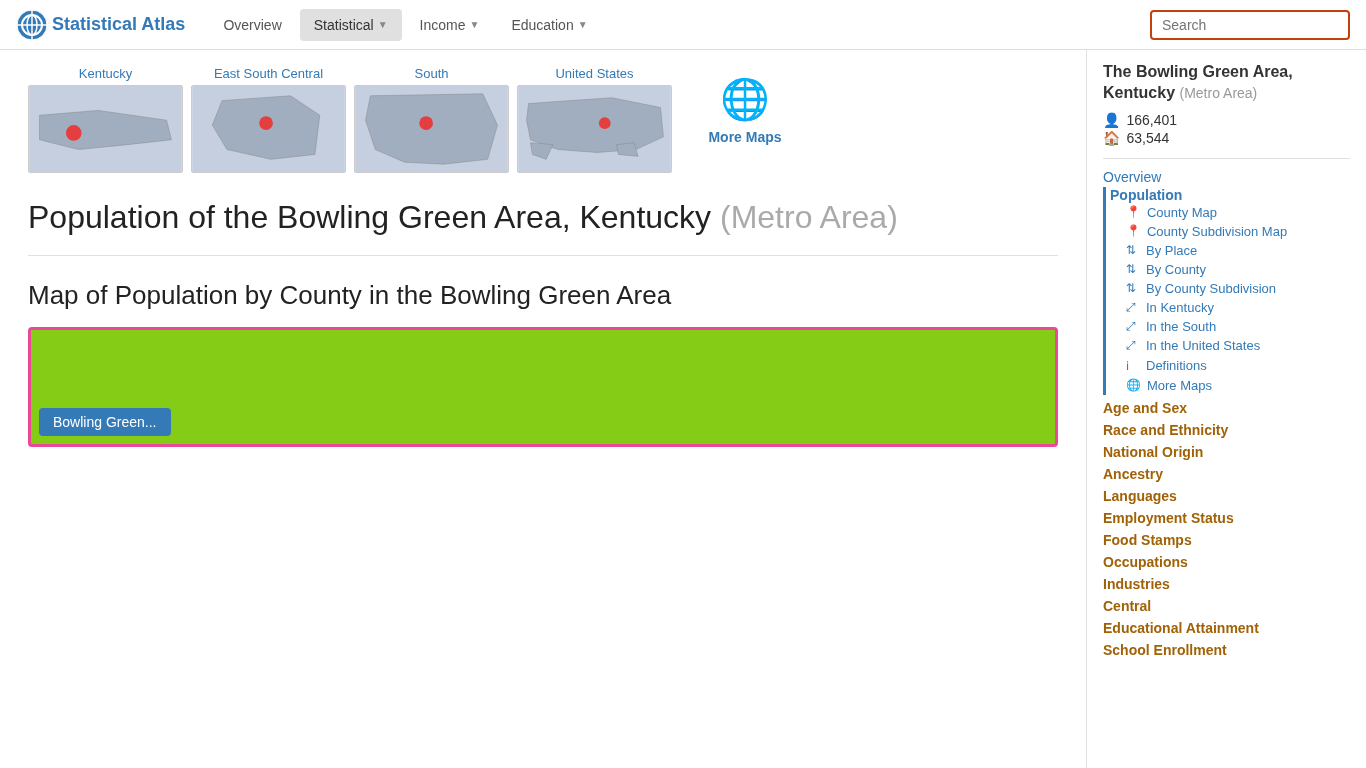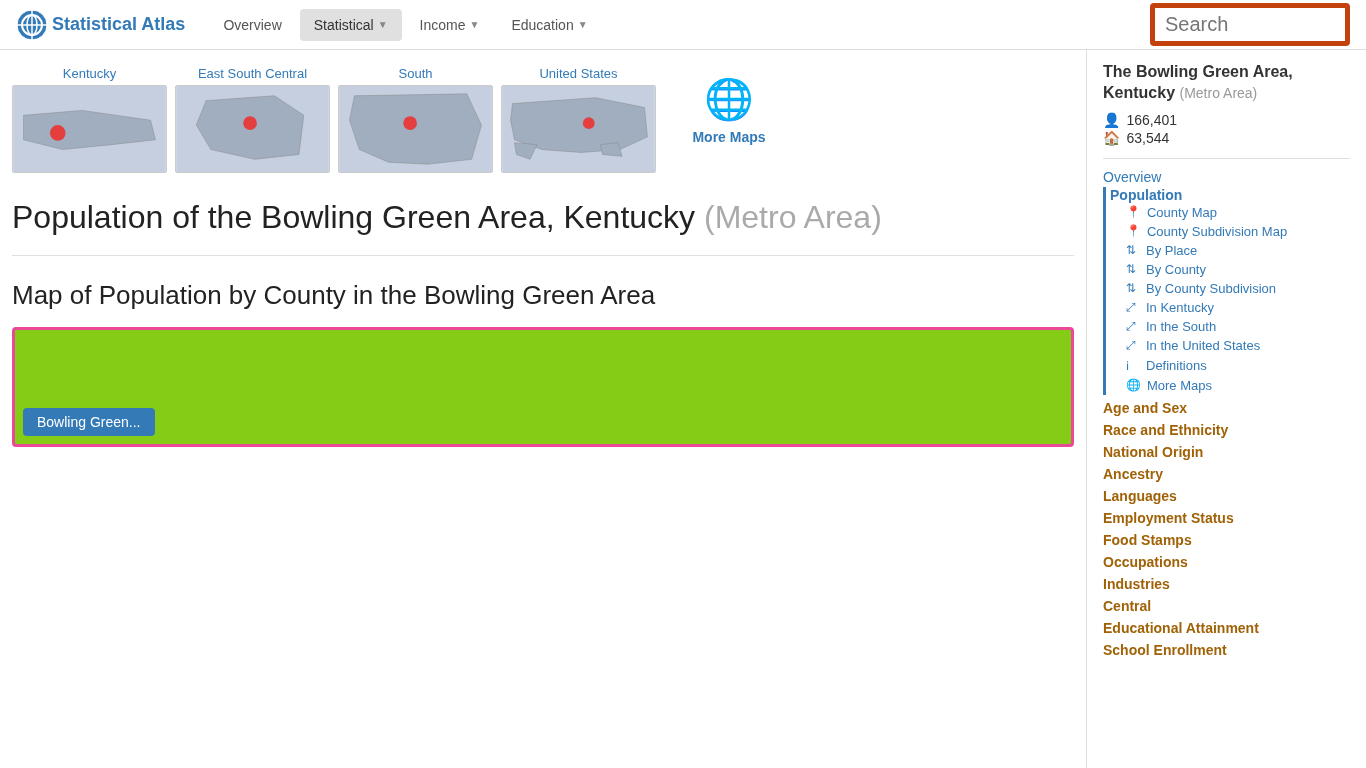--- a/index.html
+++ b/index.html
@@ -53,39 +53,39 @@
     .nav-item.active {
       background: #e0e0e0;
       color: #333;
     }
     .nav-item .chevron {
       font-size: 10px;
       color: #888;
     }
     .search-box {
       margin-left: auto;
-      border: 5px solid #c2410c;
+      border: 2px solid #c2410c;
       border-radius: 4px;
       padding: 5px 10px;
-      font-size: 20px;
+      font-size: 14px;
       width: 200px;
       color: #999;
       outline: none;
     }
 
     
     .page-wrapper {
       display: flex;
       height: calc(768px - 50px);
       overflow: hidden;
     }
     .main-content {
       flex: 1;
       overflow-y: auto;
-      padding: 16px 12px;
+      padding: 16px 28px;
     }
     .sidebar {
       width: 280px;
       min-width: 280px;
       border-left: 1px solid #e0e0e0;
       overflow-y: auto;
       padding: 12px 16px;
       background: #fff;
     }
 

